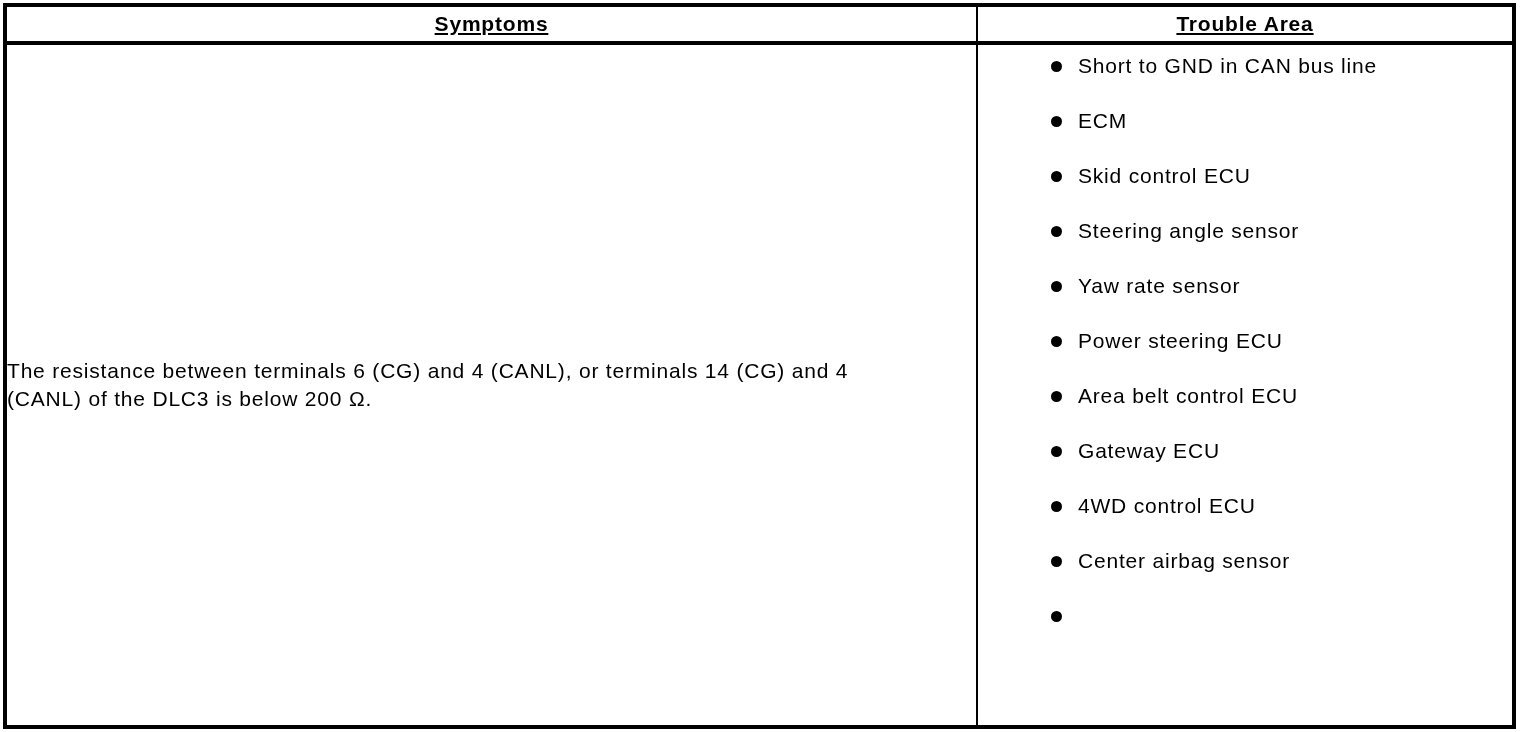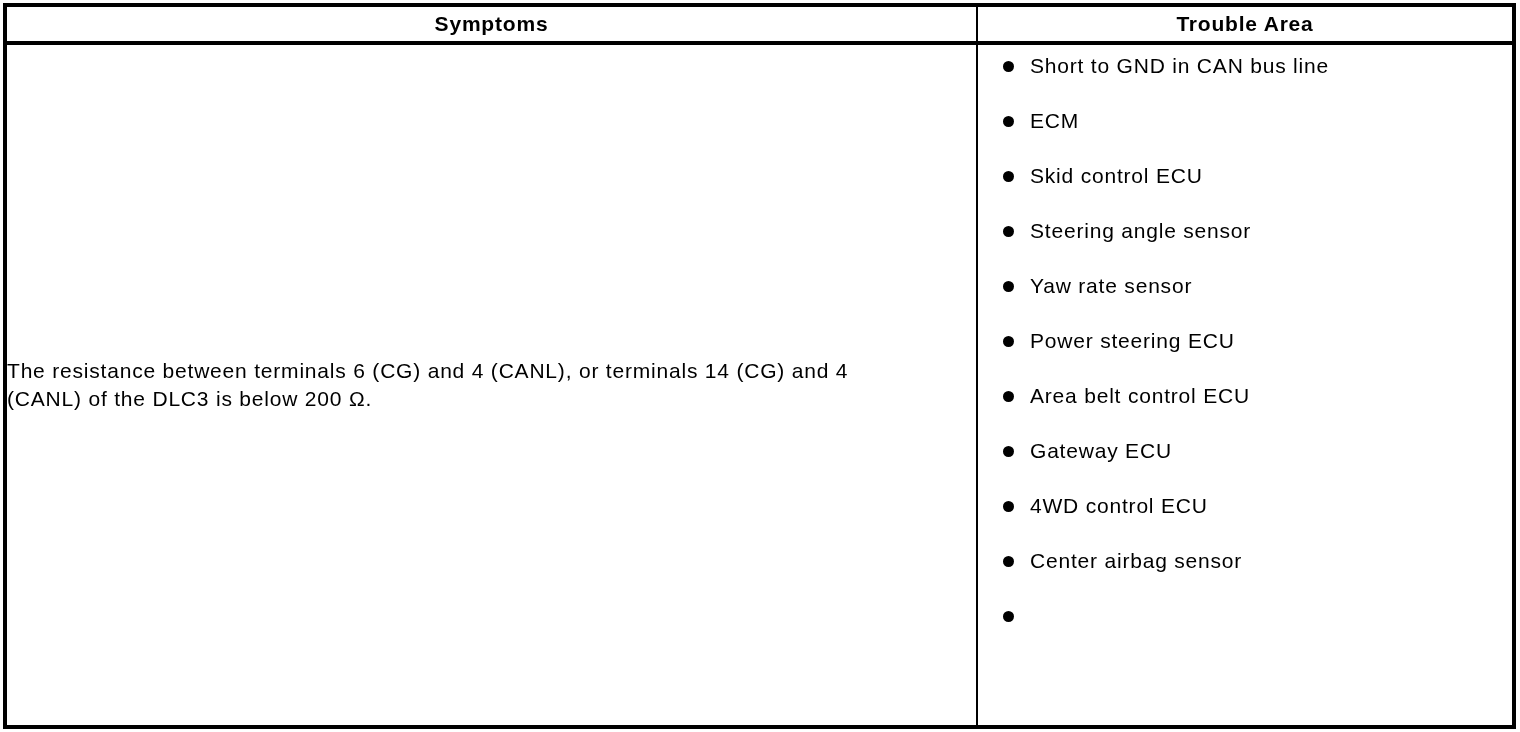--- a/index.html
+++ b/index.html
@@ -21,34 +21,35 @@
     background: #ffffff;
   }
   .hdr-cell {
     display: flex;
     align-items: center;
     justify-content: center;
     font-weight: bold;
     font-size: 21px;
     letter-spacing: 0.8px;
     border-bottom: 4px solid #000000;
+    text-decoration: underline;
   }
   .hdr-cell.left { border-right: 2px solid #000000; }
   .body-cell.left {
     border-right: 2px solid #000000;
     display: flex;
     align-items: center;
   }
   .symptom-text {
     font-size: 21px;
     letter-spacing: 0.8px;
     line-height: 28px;
     max-width: 880px;
   }
-  .body-cell.right { padding: 8px 8px 8px 0; overflow: hidden; }
+  .body-cell.right { padding: 8px 8px 8px 0; overflow: hidden; margin-left: 48px; }
   .ta-list { list-style: none; }
   .ta-item {
     display: flex;
     align-items: flex-start;
     margin-bottom: 29px;
     font-size: 21px;
     letter-spacing: 0.8px;
     line-height: 26px;
   }
   .ta-item:last-child { margin-bottom: 0; }

